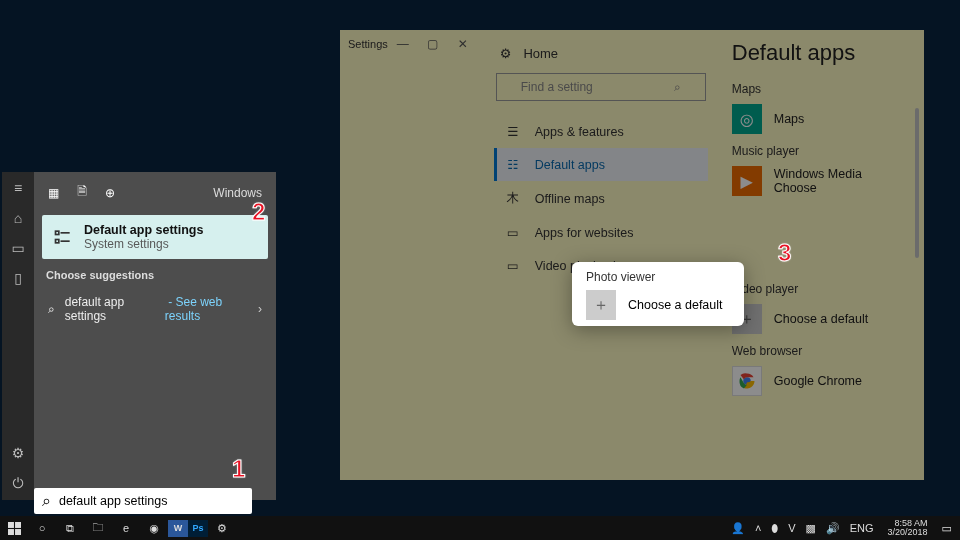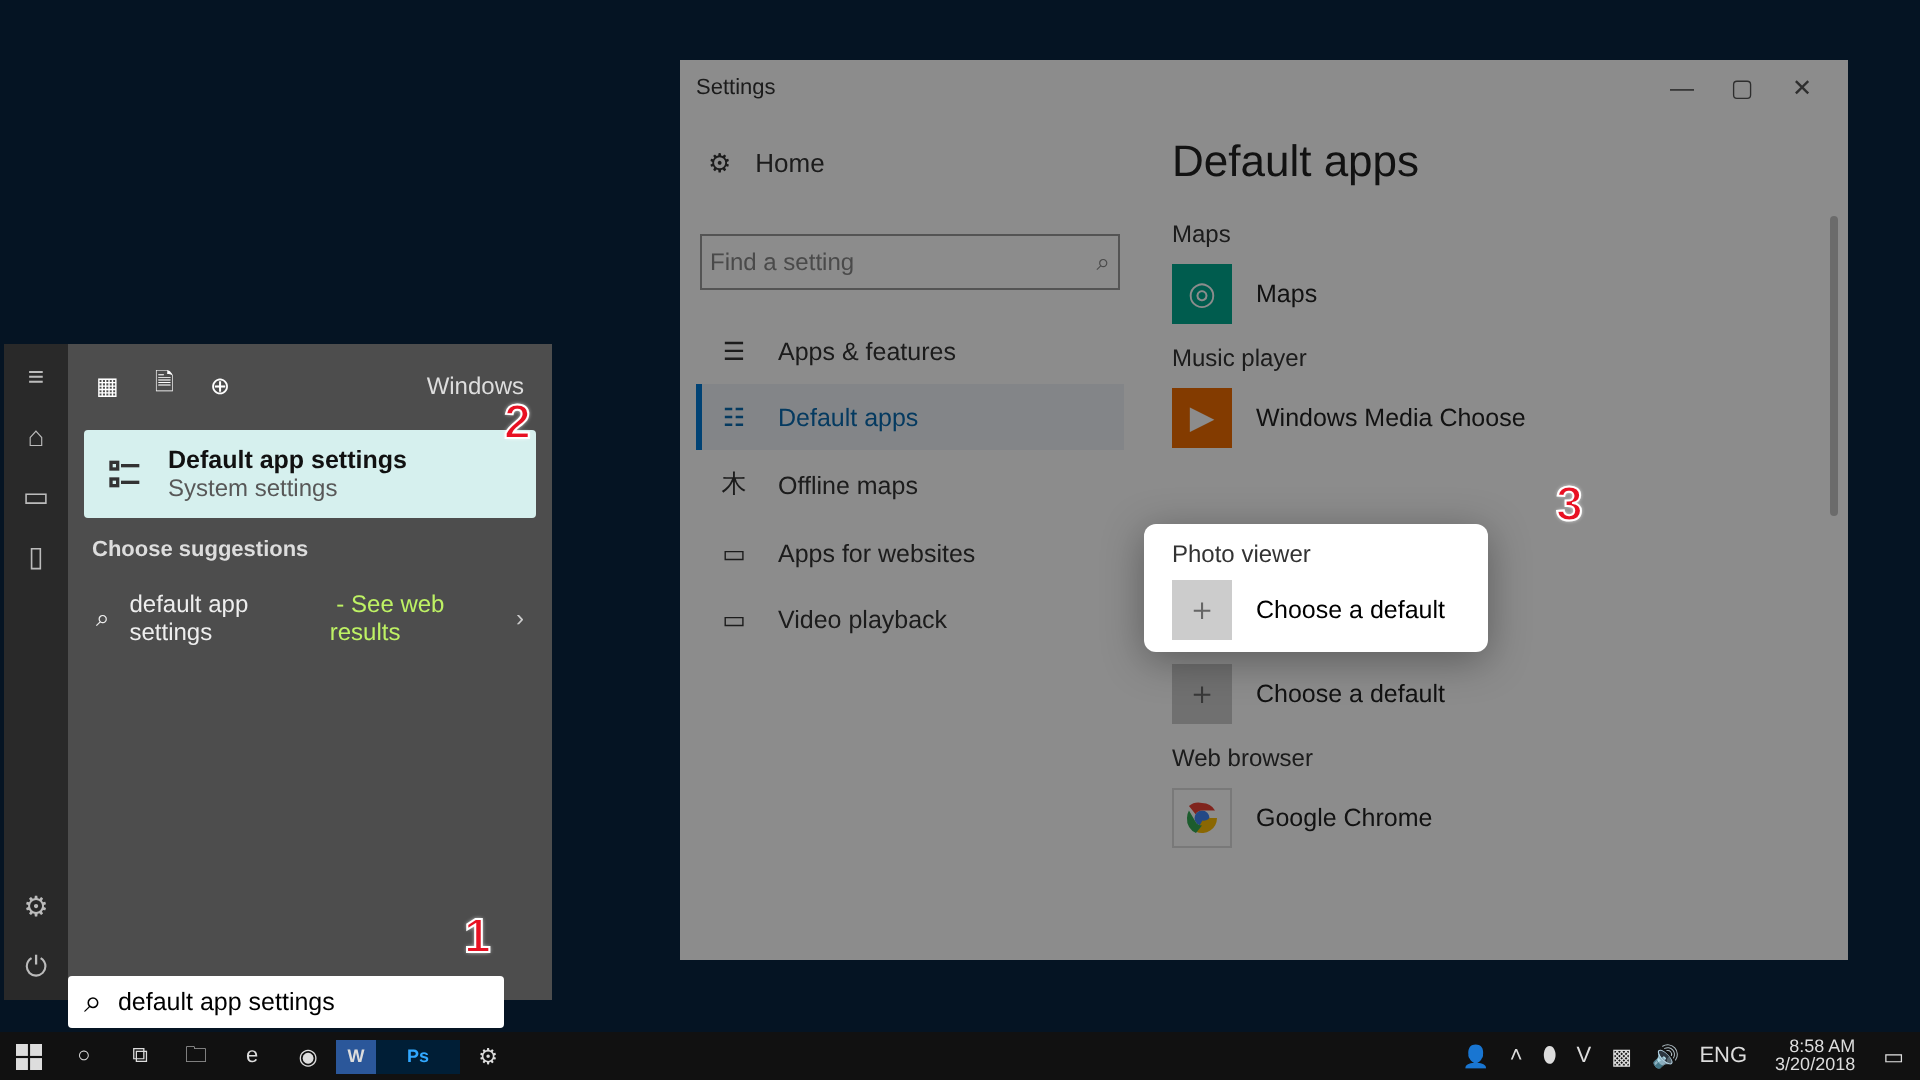--- a/index.html
+++ b/index.html
@@ -1,28 +1,28 @@
 <!DOCTYPE html>
 <html><head>
 <meta charset="utf-8">
 <style>
 *{margin:0;padding:0;box-sizing:border-box;font-family:"Segoe UI",sans-serif}
 body{width:960px;height:540px;background:#0a2540;position:relative;overflow:hidden}
 .overlay{position:absolute;inset:0;background:rgba(0,0,0,.45);z-index:5;pointer-events:none}
 
 
-.settings-window{position:absolute;left:340px;top:30px;width:584px;height:450px;background:#ffffff;display:flex;flex-direction:column;z-index:2}
+.settings-window{position:absolute;left:340px;top:30px;width:584px;height:450px;background:#fef9c3;display:flex;flex-direction:row;z-index:2}
 .titlebar{height:28px;display:flex;align-items:center;padding:0 8px;font-size:11px;color:#333}
 .titlebar-title{flex:1}
 .win-controls{display:flex;gap:0}
 .win-btn{width:30px;height:28px;display:flex;align-items:center;justify-content:center;color:#555;font-size:12px}
 .settings-body{display:flex;flex:1;overflow:hidden}
 .settings-sidebar{width:230px;padding:8px 8px 8px 8px;display:flex;flex-direction:column}
 .home-row{display:flex;align-items:center;gap:12px;padding:8px 6px;font-size:13px;color:#333}
-.search-setting{margin:20px 2px 14px;border:1px solid #999;height:28px;display:flex;align-items:center;padding:0 4px;font-size:12px;color:#888;justify-content:space-between}
+.search-setting{margin:4px 2px 14px;border:1px solid #999;height:28px;display:flex;align-items:center;padding:0 24px;font-size:12px;color:#888;justify-content:space-between}
 .section-label{font-size:12px;color:#444;padding:4px 6px 6px}
 .nav-item{display:flex;align-items:center;gap:14px;padding:9px 8px;font-size:12.5px;color:#333;border-left:3px solid transparent}
 .nav-item.active{border-left-color:#0078d4;background:#eef3f7;color:#0a6ab0;font-weight:500}
 .nav-icon{width:16px;display:flex;justify-content:center}
 .settings-main{flex:1;padding:10px 16px;color:#222}
 .page-title{font-size:22px;font-weight:400;margin-bottom:16px}
 .cat-label{font-size:12px;color:#333;margin:10px 0 8px}
 .app-row{display:flex;align-items:center;gap:12px;margin-bottom:6px}
 .app-tile{width:30px;height:30px;background:#ccc;display:flex;align-items:center;justify-content:center;color:#666;font-size:16px}
 .tile-maps{background:#00a88f;color:#fff}
@@ -40,21 +40,21 @@
 .start-panel{position:absolute;left:34px;top:172px;width:242px;height:328px;background:#4d4d4d;color:#fff;z-index:10;font-size:12px;display:flex;flex-direction:column}
 .sp-icons{display:flex;align-items:center;gap:18px;padding:10px 14px}
 .sp-icons .spacer{flex:1}
 .sp-filters{font-size:12px;color:#ddd}
 .sp-section{padding:4px 12px 6px;font-weight:600;font-size:11px;color:#ddd}
 .best-card{margin:2px 8px 6px;background:#d6f0ee;color:#111;border-radius:2px;padding:8px 10px;display:flex;gap:10px;align-items:center}
 .best-icon{width:22px;height:22px;display:flex;align-items:center;justify-content:center}
 .best-title{font-size:12.5px;font-weight:600}
 .best-sub{font-size:12px;color:#585858}
 .sugg-row{display:flex;align-items:center;gap:10px;padding:8px 14px;color:#eee}
-.sugg-row .sres{color:#bef264}
+.sugg-row .sres{color:#7dd3fc}
 .sugg-row .chev{margin-left:auto;color:#ccc}
 
 
 .start-rail{position:absolute;left:2px;top:172px;width:32px;height:328px;background:#292929;z-index:10;display:flex;flex-direction:column;align-items:center;padding-top:8px;gap:14px;color:#bbb;font-size:14px}
 .start-rail .gap{flex:1}
 
 
 .search-box{position:absolute;left:34px;top:488px;width:218px;height:26px;background:#fff;border-radius:2px;display:flex;align-items:center;padding:0 8px;gap:8px;z-index:30}
 .search-box input{border:none;outline:none;font-size:12.5px;flex:1;background:transparent}
 @keyframes blink{50%{opacity:0}}
@@ -218,21 +218,21 @@
         <rect x="0" y="13" width="11" height="11"></rect>
         <rect x="13" y="13" width="11" height="11"></rect>
       </svg>
   </div>
   <div class="tb-item">○</div>
   <div class="tb-item">⧉</div>
   <div class="tb-item">🗀</div>
   <div class="tb-item">e</div>
   <div class="tb-item">◉</div>
   <div class="tb-item" style="background:#2b579a;width:20px;height:17px;font-size:9px;font-weight:bold">W</div>
-  <div class="tb-item" style="background:#001e36;width:42px;height:17px;font-size:9px;color:#31a8ff;font-weight:bold">Ps</div>
+  <div class="tb-item" style="background:#001e36;width:20px;height:17px;font-size:9px;color:#31a8ff;font-weight:bold">Ps</div>
   <div class="tb-item">⚙</div>
   <div class="tb-right">
     <span>👤</span>
     <span>˄</span>
     <span>⬮</span>
     <span>V</span>
     <span>▩</span>
     <span>🔊</span>
     <span>ENG</span>
     <div class="tb-clock">

